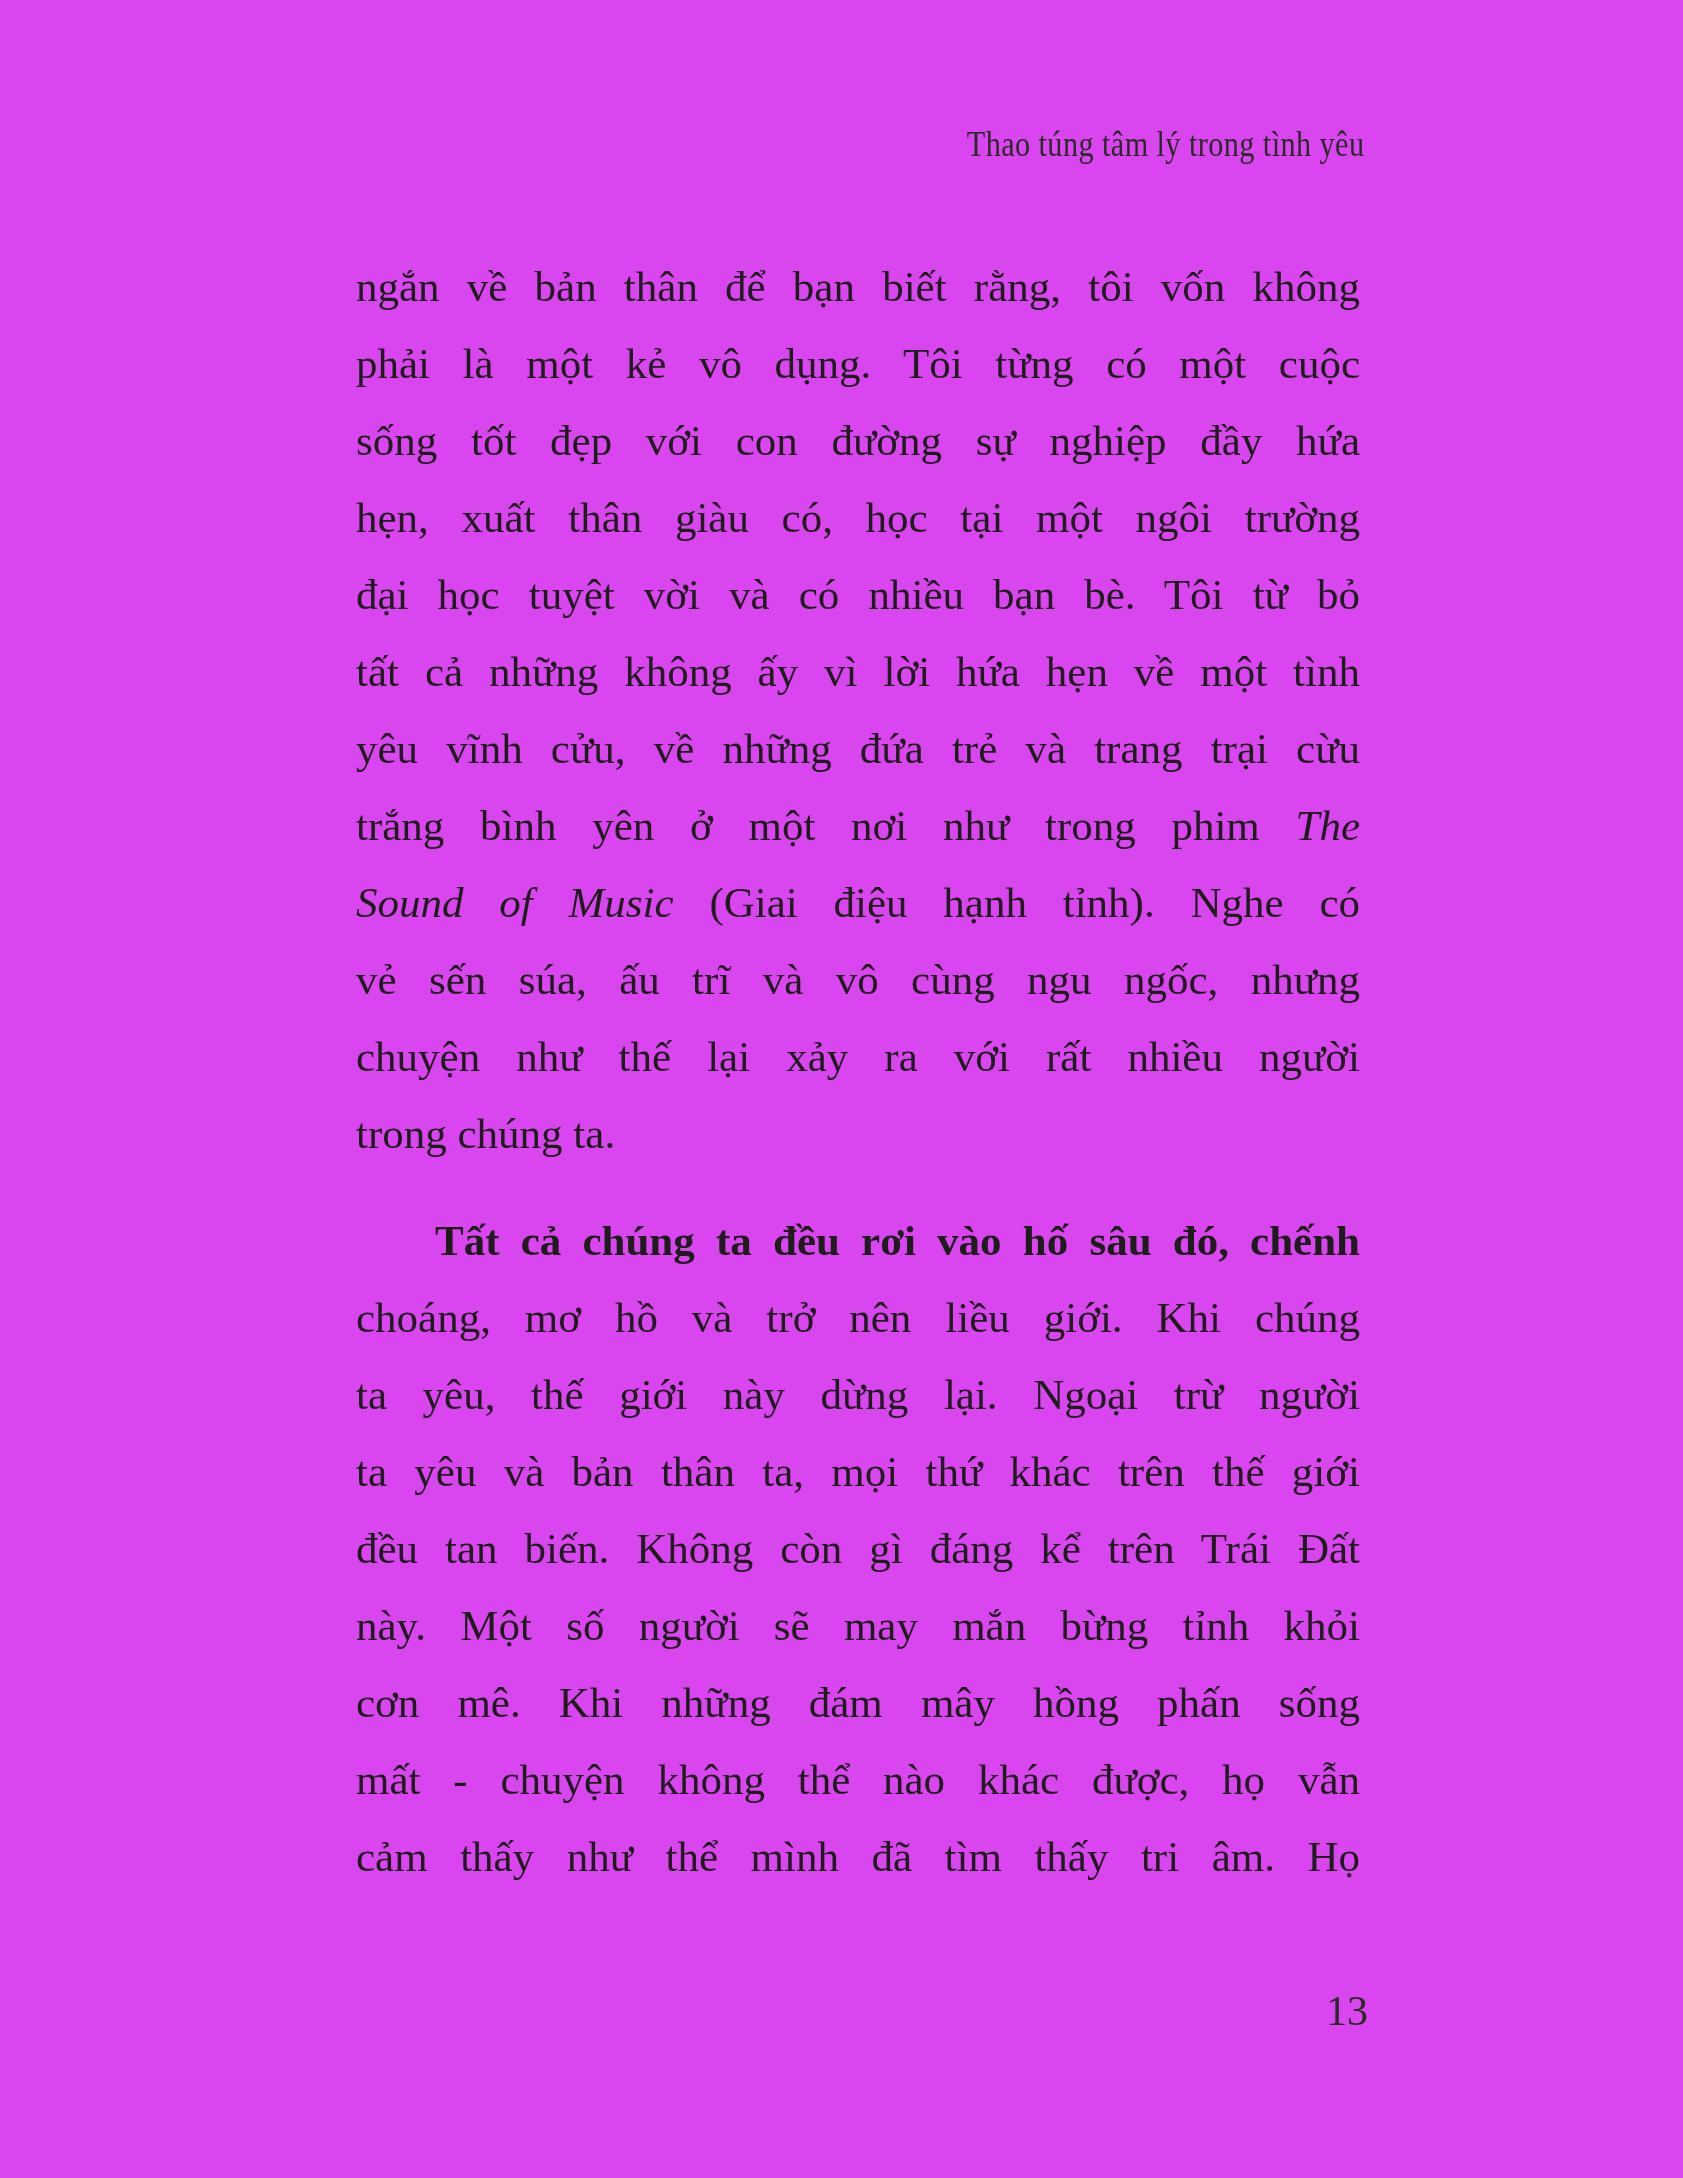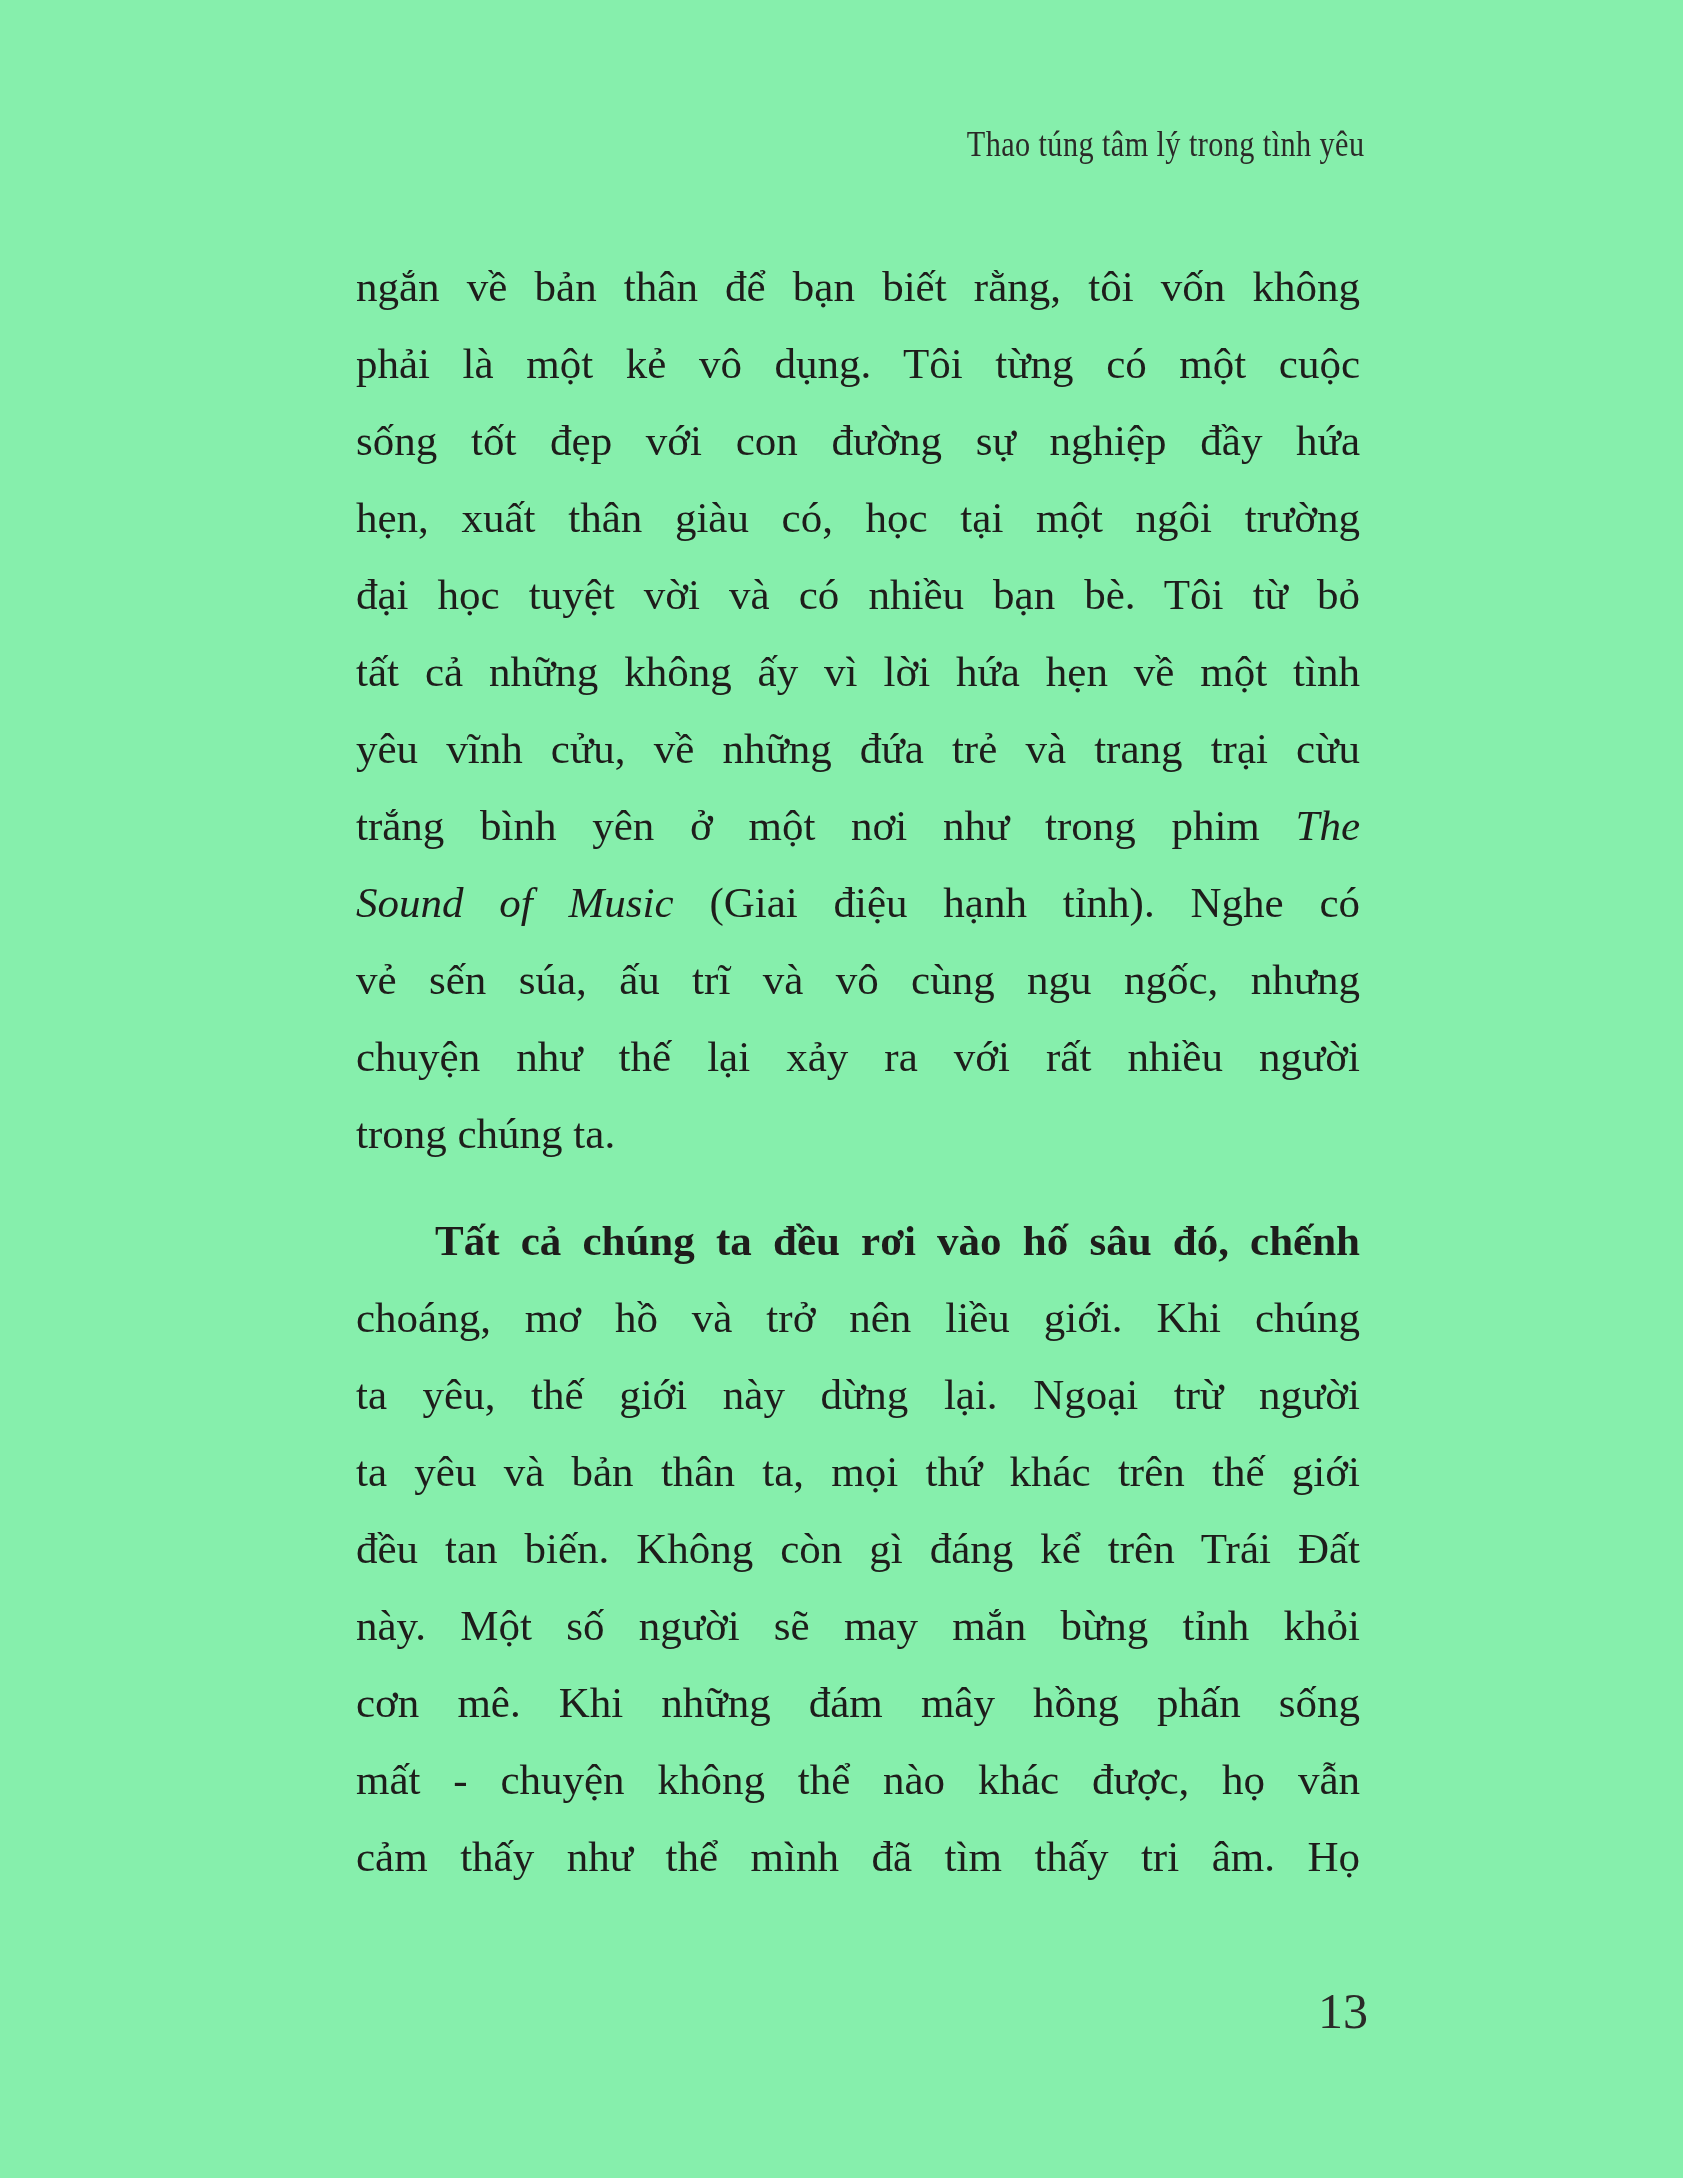--- a/index.html
+++ b/index.html
@@ -8,21 +8,21 @@
     width: 1683px;
     height: 2178px;
     position: relative;
     font-family: "Liberation Serif", serif;
     color: #1e1d1b;
     overflow: hidden;
   }
   .page {
     position: absolute;
     inset: 0;
-    background: #86efac;
+    background: #d946ef;
   }
   .running-head {
     position: absolute;
     top: 121px;
     right: 319px;
     font-size: 36px;
     line-height: 46px;
     font-weight: 400;
     color: #2b2a28;
     white-space: nowrap;
@@ -49,21 +49,21 @@
   }
   .paragraph.indented .line.first {
     text-indent: 79px;
     font-weight: bold;
   }
   .italic { font-style: italic; }
   .page-number {
     position: absolute;
     top: 1986px;
     right: 315px;
-    font-size: 50px;
+    font-size: 42px;
     line-height: 51px;
     color: #2b2a28;
   }
 </style>
 </head>
 <body>
 
 <div class="page">
 
   <div class="running-head">Thao túng tâm lý trong tình yêu</div>

